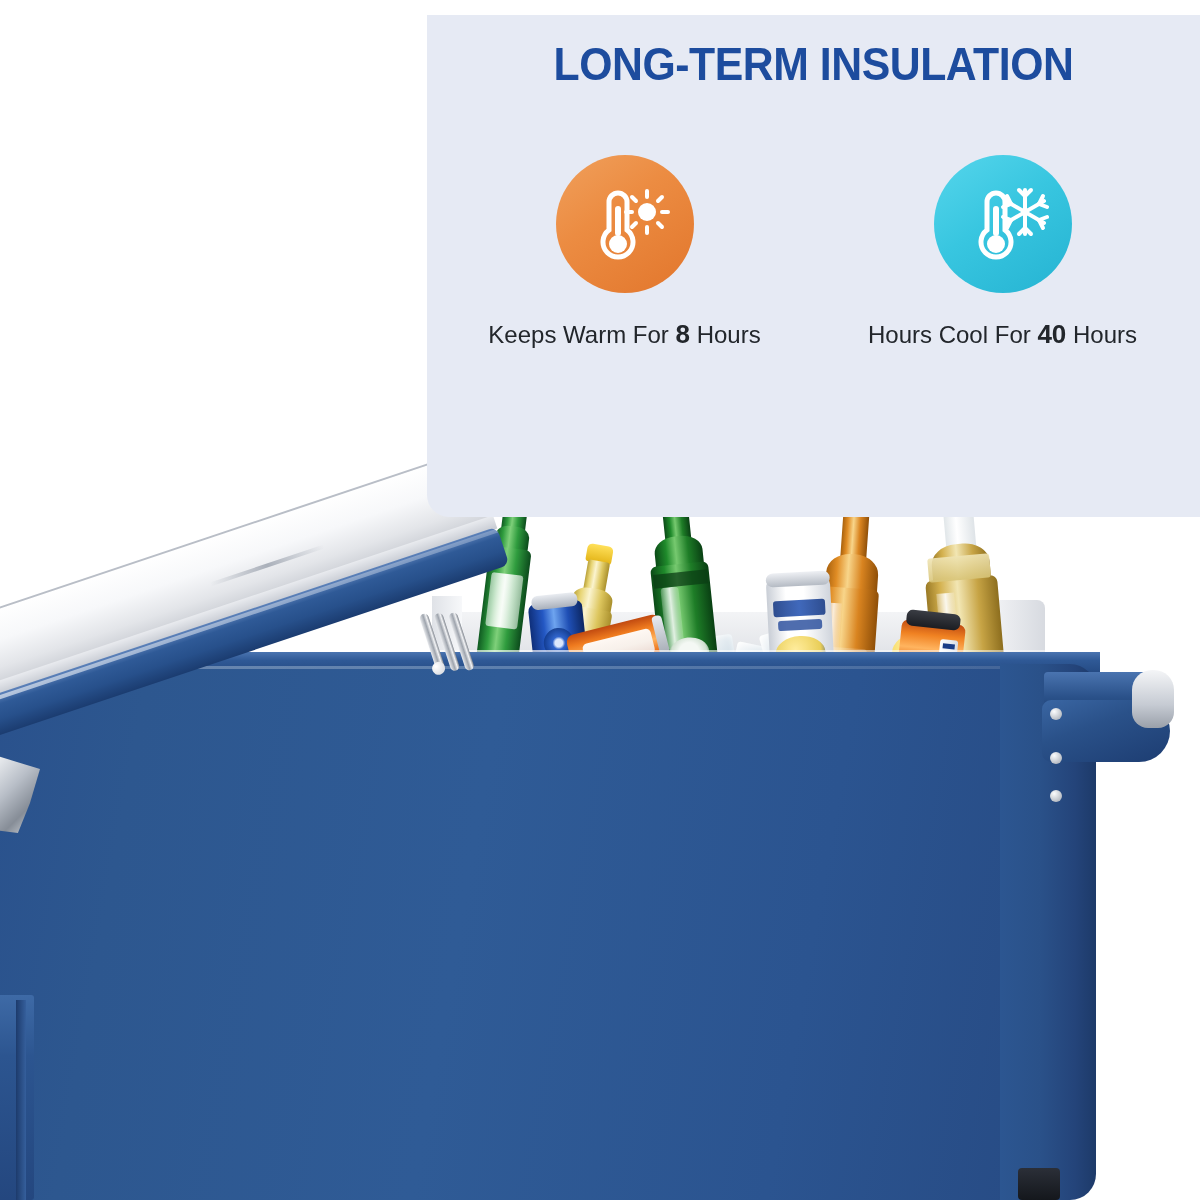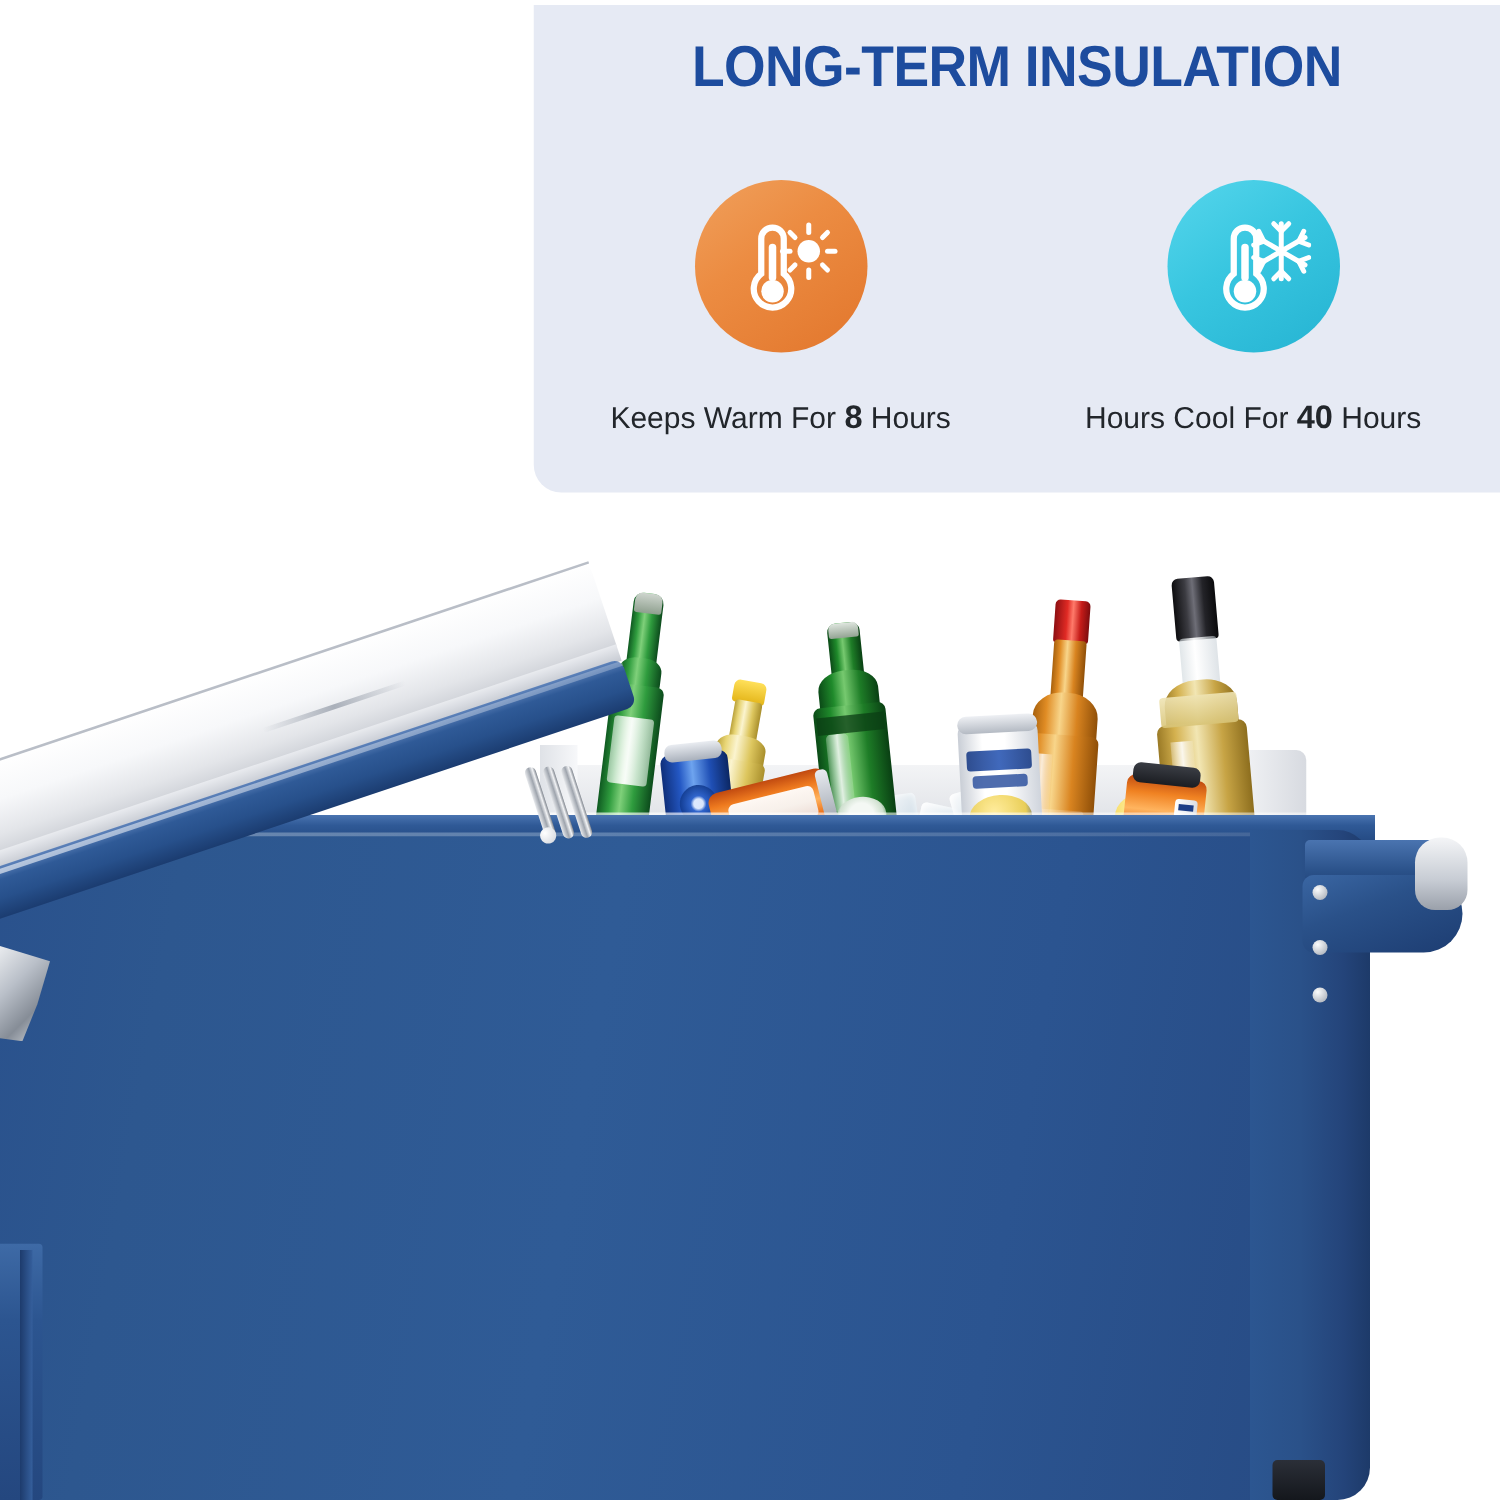--- a/index.html
+++ b/index.html
@@ -151,21 +151,21 @@
   .rhandle-bolt{position:absolute;width:12px;height:12px;border-radius:50%;
     background:radial-gradient(circle at 35% 30%,#fbfcfd,#9ea5af);}
   
   .leg{
     position:absolute;left:1018px;top:1168px;width:42px;height:32px;
     background:linear-gradient(180deg,#2b2f38,#14171c);border-radius:4px;
   }
 
   
   .panel{
-    position:absolute;left:427px;top:4px;width:773px;height:390px;
+    position:absolute;left:427px;top:15px;width:773px;height:502px;
     background:#e6eaf4;
     border-radius:0 0 0 22px;
   }
   .panel-title{
     position:absolute;left:0;right:0;top:22px;
     text-align:center;
     color:#1d4c9e;
     font-size:46px;font-weight:bold;letter-spacing:-0.5px;
     font-family:"Liberation Sans","DejaVu Sans",sans-serif;
     transform:scaleX(.93);
@@ -175,21 +175,21 @@
     display:flex;justify-content:center;align-items:flex-start;gap:88px;
   }
   .feature{width:290px;display:flex;flex-direction:column;align-items:center;}
   .icon-circle{
     width:138px;height:138px;border-radius:50%;position:relative;
     display:flex;align-items:center;justify-content:center;
   }
   .ic-warm{background:linear-gradient(145deg,#f0a05c 0%,#ec8c42 40%,#e2762c 100%);}
   .ic-cool{background:linear-gradient(145deg,#56d6ec 0%,#38c6e0 45%,#25b3d2 100%);}
   .feature-caption{
-    margin-top:36px;font-size:24px;color:#22262b;white-space:nowrap;
+    margin-top:26px;font-size:24px;color:#22262b;white-space:nowrap;
     font-family:"Liberation Sans","DejaVu Sans",sans-serif;
   }
   .feature-caption b{font-weight:bold;font-size:26px;}
 </style>
 </head>
 <body>
 
 <div class="stage">
 
   <div class="photo">

